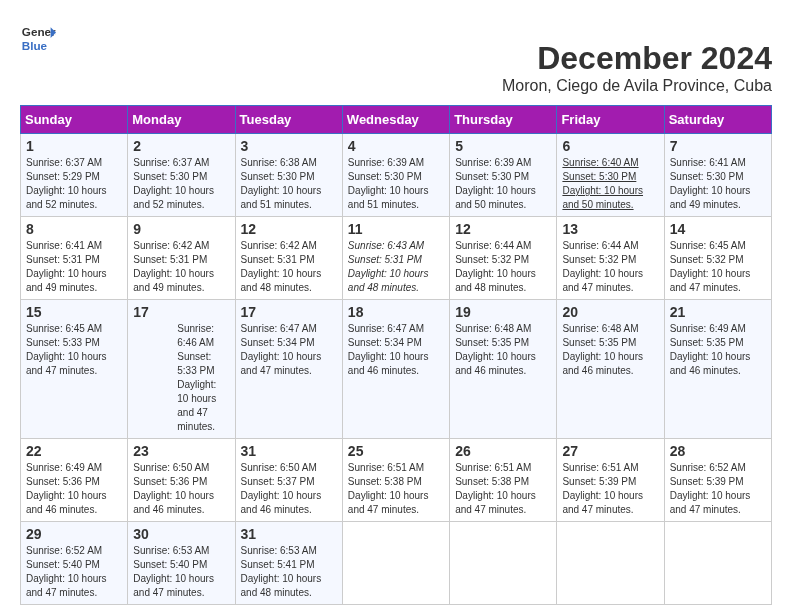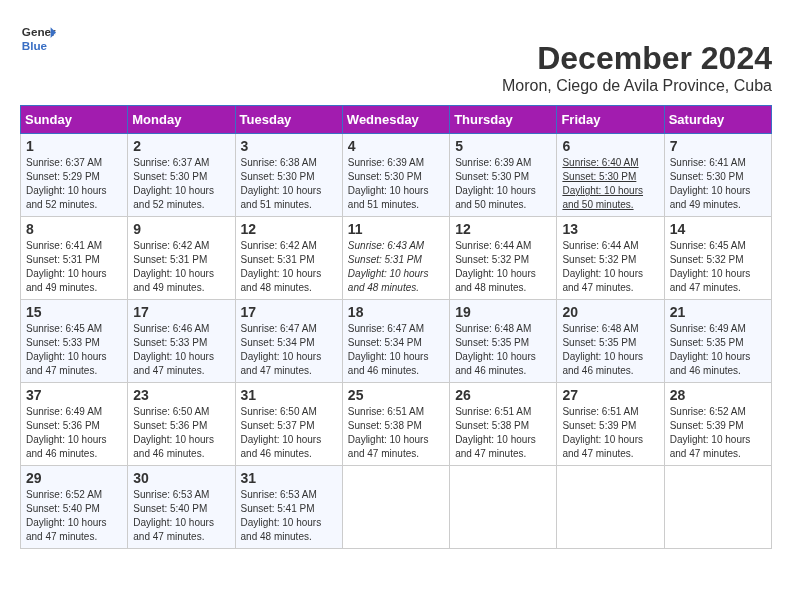--- a/index.html
+++ b/index.html
@@ -217,21 +217,21 @@
       <tr>
         <td>
           <span class="day-number">15</span>
           <div class="day-info" style="white-space: pre-line;">Sunrise: 6:45 AM
 Sunset: 5:33 PM
 Daylight: 10 hours
 and 47 minutes.</div>
         </td>
         <td>
           <span class="day-number">17</span>
-          <div class="day-info" style="white-space: pre-line;">Sunrise: 6:46 AM
+          <div class="day-info" style="white-space: pre-line; margin-left: 44px;">Sunrise: 6:46 AM
 Sunset: 5:33 PM
 Daylight: 10 hours
 and 47 minutes.</div>
         </td>
         <td>
           <span class="day-number">17</span>
           <div class="day-info" style="white-space: pre-line;">Sunrise: 6:47 AM
 Sunset: 5:34 PM
 Daylight: 10 hours
 and 47 minutes.</div>
@@ -260,21 +260,21 @@
         <td>
           <span class="day-number">21</span>
           <div class="day-info" style="white-space: pre-line;">Sunrise: 6:49 AM
 Sunset: 5:35 PM
 Daylight: 10 hours
 and 46 minutes.</div>
         </td>
       </tr>
       <tr>
         <td>
-          <span class="day-number">37</span>
+          <span class="day-number">22</span>
           <div class="day-info" style="white-space: pre-line;">Sunrise: 6:49 AM
 Sunset: 5:36 PM
 Daylight: 10 hours
 and 46 minutes.</div>
         </td>
         <td>
           <span class="day-number">23</span>
           <div class="day-info" style="white-space: pre-line;">Sunrise: 6:50 AM
 Sunset: 5:36 PM
 Daylight: 10 hours

